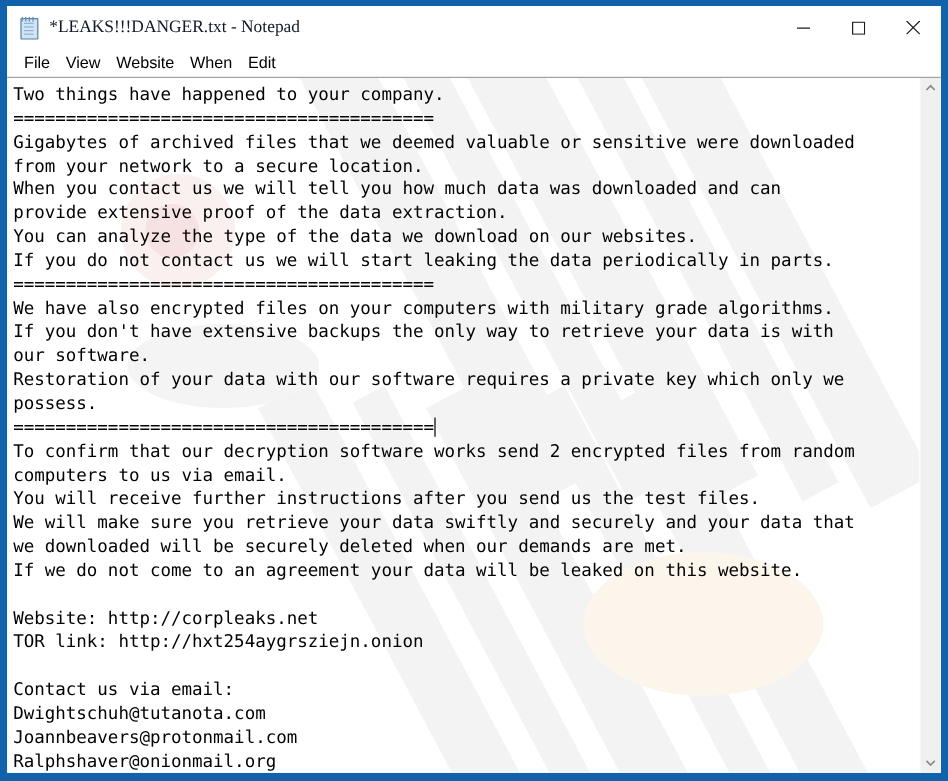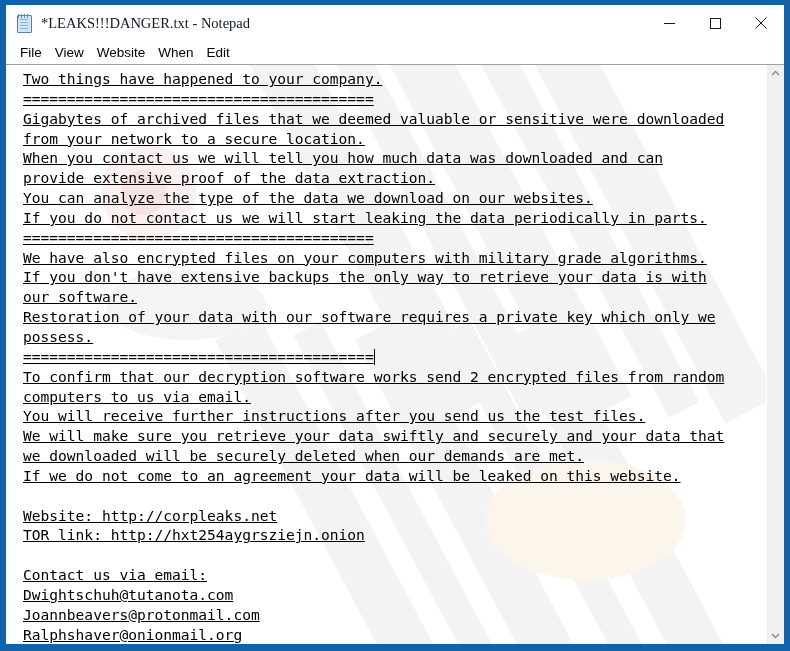--- a/index.html
+++ b/index.html
@@ -149,24 +149,23 @@
   #watermark .blob {
     position: absolute;
     border-radius: 50%;
   }
 
   #text-area {
     flex: 1;
     position: relative;
     z-index: 1;
     overflow: hidden;
-    padding: 4px 0 0 17px;
+    padding: 4px 0 0 5px;
     box-sizing: border-box;
     background: transparent;
-    text-decoration: underline;
   }
   #text-content {
     font-family: "DejaVu Sans Mono", "Liberation Mono", monospace;
     font-size: 14.6px;
     line-height: 19.85px;
     color: #000000;
     white-space: pre;
     letter-spacing: -0.02px;
     margin: 0;
     position: relative;

